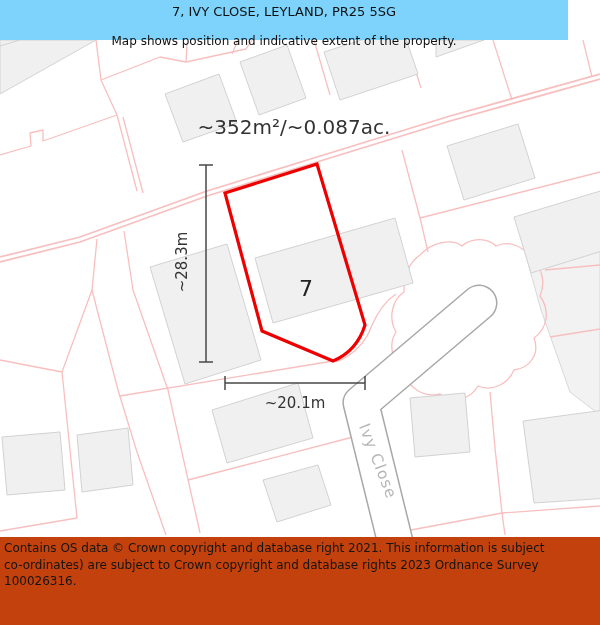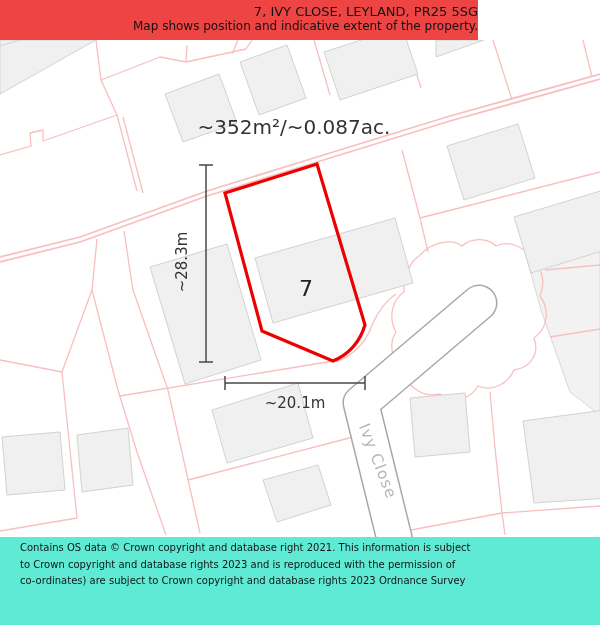--- a/index.html
+++ b/index.html
@@ -1,38 +1,38 @@
 <!DOCTYPE html>
 <html style="--plot_outline: #ee0000; --parcel_line: #f8bfbf; --building_fill: #f0f0f0; --building_stroke: #d2d2d2; --road_casing: #a8a8a8; --street_text: #b6b6b6;"><head>
 <meta charset="utf-8">
 <style>
   html,body{margin:0;padding:0;background:#ffffff;}
   body{width:600px;height:625px;position:relative;overflow:hidden;
        font-family:"DejaVu Sans",sans-serif;color:#111;}
-  .header{position:absolute;top:0;left:0;width:478px;height:40px;text-align:right;background:#ef4444;z-index:3;}
+  .header{position:absolute;top:0;left:0;width:568px;height:40px;text-align:center;background:#7dd3fc;z-index:3;}
   .header .title{font-size:13px;line-height:15px;padding-top:4px;color:#111;}
-  .header .subtitle{font-size:12px;line-height:15px;color:#111;}
+  .header .subtitle{font-size:12px;line-height:15px;color:#111;margin-top:15px;}
   .map-wrap{position:absolute;top:40px;left:0;width:493px;height:497px;background:#fff;z-index:1;}
   svg{display:block;}
   .region{fill:#f2f2f2;stroke:#d8d8d8;stroke-width:1;}
   .pk{fill:none;stroke:var(--parcel_line,#f8bfbf);stroke-width:1.3;stroke-linejoin:round;}
   .pk.d{stroke-width:1.8;}
   .building{fill:var(--building_fill,#f0f0f0);stroke:var(--building_stroke,#d2d2d2);stroke-width:1;}
   .bstroke{fill:none;stroke:var(--building_stroke,#d2d2d2);stroke-width:1;}
   .road-casing{fill:none;stroke:var(--road_casing,#a8a8a8);stroke-width:37;stroke-linecap:round;stroke-linejoin:round;}
   .road-fill{fill:none;stroke:#ffffff;stroke-width:34;stroke-linecap:round;stroke-linejoin:round;}
   .plot{fill:none;stroke:var(--plot_outline,#ee0000);stroke-width:3.2;stroke-linejoin:miter;}
   .dim{fill:none;stroke:#484848;stroke-width:1.5;}
   text{font-family:"DejaVu Sans",sans-serif;}
   .t-area{font-size:20px;fill:#333;}
   .t-seven{font-size:22px;fill:#222;}
   .t-dim{font-size:15px;fill:#333;}
   .t-street{font-size:15.5px;fill:var(--street_text,#b6b6b6);letter-spacing:1px;}
-  .footer{position:absolute;top:537px;left:0;width:600px;height:88px;background:#5eead4;z-index:3;
-          font-size:10px;line-height:16.6px;color:#151515;padding:3px 4px 0 20px;box-sizing:border-box;}
+  .footer{position:absolute;top:537px;left:0;width:600px;height:88px;background:#c2410c;z-index:3;
+          font-size:12px;line-height:16.6px;color:#151515;padding:3px 4px 0 4px;box-sizing:border-box;}
 </style>
 </head>
 <body>
 
 <div class="header">
   <div class="title">7, IVY CLOSE, LEYLAND, PR25 5SG</div>
   <div class="subtitle">Map shows position and indicative extent of the property.</div>
 </div>
 
 <div class="map-wrap">
@@ -109,15 +109,15 @@
   <text class="t-area" x="294" y="134" text-anchor="middle">~352m²/~0.087ac.</text>
   <text class="t-seven" x="306" y="296" text-anchor="middle">7</text>
   <text class="t-dim" x="187" y="262" text-anchor="middle" transform="rotate(-90 187,262)">~28.3m</text>
   <text class="t-dim" x="295" y="408" text-anchor="middle">~20.1m</text>
   <text class="t-street" x="373" y="463" text-anchor="middle" transform="rotate(69 373,463)">Ivy Close</text>
 </svg>
 </div>
 
 <div class="footer">
   <div>Contains OS data © Crown copyright and database right 2021. This information is subject</div>
-  <div>to Crown copyright and database rights 2023 and is reproduced with the permission of</div>
   <div>co-ordinates) are subject to Crown copyright and database rights 2023 Ordnance Survey</div>
+  <div>100026316.</div>
 </div>
 
 </body></html>

